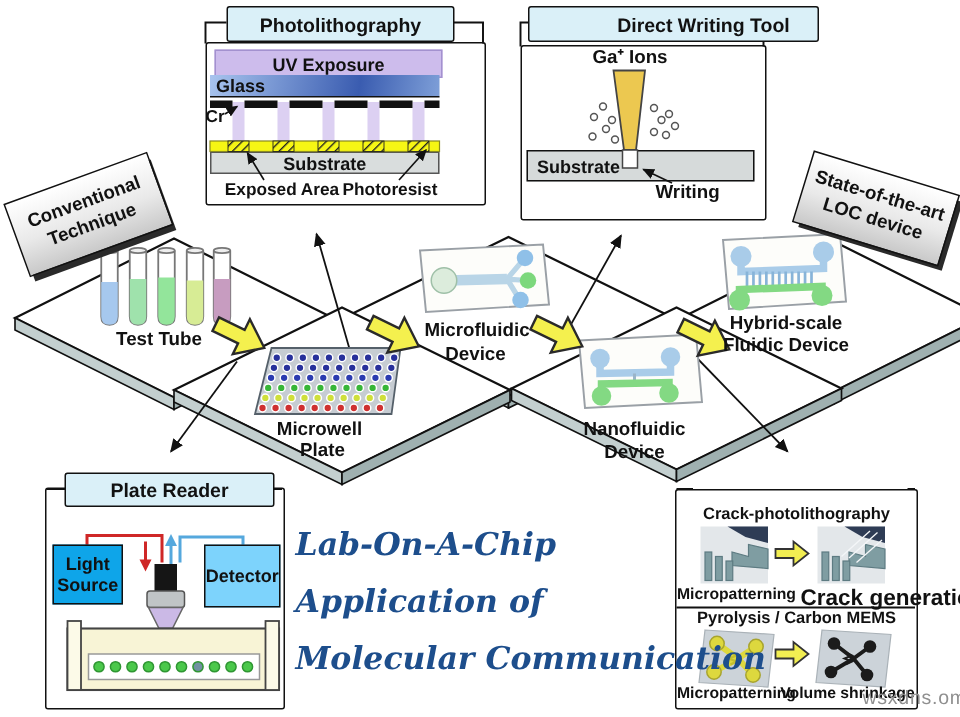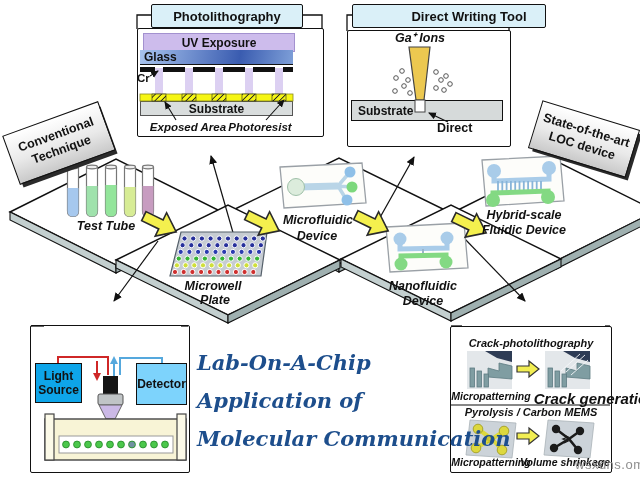--- a/index.html
+++ b/index.html
@@ -5,21 +5,21 @@
   html,body{margin:0;padding:0;background:#fff;}
   #stage{position:relative;width:640px;height:478px;background:#fff;overflow:hidden;
          font-family:"Liberation Sans",sans-serif;color:#111;}
   svg{position:absolute;left:0;top:0;}
   .layer1{z-index:1;}
   .layer3{z-index:3;pointer-events:none;}
   .tab{position:absolute;z-index:4;background:#daf0f8;border:1.7px solid #111;border-radius:2px;
        display:flex;align-items:center;justify-content:center;font-weight:bold;font-size:13px;}
   .obox{position:absolute;z-index:2;border:1.4px solid #111;border-radius:2px;background:transparent;}
   .lbl{position:absolute;z-index:2;font-weight:bold;font-size:12.5px;white-space:nowrap;}
-  .ctr{transform:translateX(-50%);text-align:center;font-style:italic;}
+  .ctr{transform:translateX(-50%);text-align:center;}
   .bar{position:absolute;z-index:2;display:flex;align-items:center;justify-content:center;
        font-weight:bold;font-size:12px;white-space:nowrap;}
   .banner{position:absolute;z-index:4;display:flex;flex-direction:column;align-items:center;justify-content:center;
           background:linear-gradient(180deg,#ffffff 0%,#e9e9e9 55%,#c9c9c9 100%);
           border:1.6px solid #111;font-weight:bold;font-size:12.5px;line-height:1.25;text-align:center;}
   .bshadow{position:absolute;z-index:3;background:#2a2a2a;}
   .caption-line{position:absolute;z-index:2;font-family:"DejaVu Serif",serif;font-style:italic;font-weight:bold;
                 font-size:21px;color:#1d4e8c;white-space:nowrap;}
   .smlbl{position:absolute;z-index:4;font-weight:bold;white-space:nowrap;}
   .watermark{position:absolute;z-index:5;font-size:13px;color:#8f8f8f;letter-spacing:.5px;}
@@ -327,21 +327,21 @@
   <div class="smlbl ctr" style="left:260px;top:121px;font-size:11.5px;">Photoresist</div>
 
   <div class="obox" style="left:347px;top:30px;width:162px;height:115px;"></div>
   <div class="tab" style="left:352px;top:4px;width:152px;height:22px;padding-left:40px;">
     <span>Direct Writing Tool</span>
   </div>
   <div class="smlbl ctr" style="left:420px;top:29px;font-size:12.5px;">Ga⁺ Ions</div>
   <div class="bar" style="left:351px;top:100px;width:152px;height:21px;background:#d6dada;border:1.4px solid #111;box-sizing:border-box;justify-content:flex-start;padding-left:6px;">
     <span>Substrate</span>
   </div>
-  <div class="smlbl" style="left:437px;top:121px;font-size:12.5px;z-index:4;">Direct</div>
+  <div class="smlbl" style="left:437px;top:121px;font-size:12.5px;z-index:4;">Writing</div>
 
   <div class="bshadow" style="left:12px;top:122px;width:100px;height:50px;transform:rotate(-20deg);"></div>
   <div class="banner" style="left:8px;top:117px;width:100px;height:50px;transform:rotate(-20deg);">
     <span>Conventional</span>
     <span>Technique</span>
   </div>
   <div class="bshadow" style="left:537px;top:119px;width:100px;height:48px;transform:rotate(17deg);"></div>
   <div class="banner" style="left:533px;top:114px;width:100px;height:48px;transform:rotate(17deg);">
     <span>State-of-the-art</span>
     <span>LOC device</span>
@@ -351,20 +351,23 @@
   <div class="lbl ctr" style="left:213px;top:279px;">Microwell</div>
   <div class="lbl ctr" style="left:215px;top:293px;">Plate</div>
   <div class="lbl ctr" style="left:318px;top:213px;">Microfluidic</div>
   <div class="lbl ctr" style="left:317px;top:229px;">Device</div>
   <div class="lbl ctr" style="left:423px;top:279px;">Nanofluidic</div>
   <div class="lbl ctr" style="left:423px;top:294px;">Device</div>
   <div class="lbl ctr" style="left:524px;top:208px;">Hybrid-scale</div>
   <div class="lbl ctr" style="left:524px;top:223px;">Fluidic Device</div>
 
   <div class="obox" style="left:30px;top:325px;width:158px;height:146px;"></div>
+  <div class="tab" style="left:43px;top:315px;width:138px;height:21px;">
+    <span>Plate Reader</span>
+  </div>
   <div class="bar" style="left:35px;top:363px;width:47px;height:40px;background:#0ea5e9;border:1.5px solid #111;box-sizing:border-box;flex-direction:column;line-height:1.2;z-index:4;">
     <span>Light</span>
     <span>Source</span>
   </div>
   <div class="bar" style="left:136px;top:363px;width:51px;height:42px;background:#7dd3fc;border:1.5px solid #111;box-sizing:border-box;z-index:4;">
     <span>Detector</span>
   </div>
 
   <div class="obox" style="left:450px;top:326px;width:160px;height:145px;"></div>
   <div class="smlbl ctr" style="left:531px;top:337px;font-size:11px;">Crack-photolithography</div>

